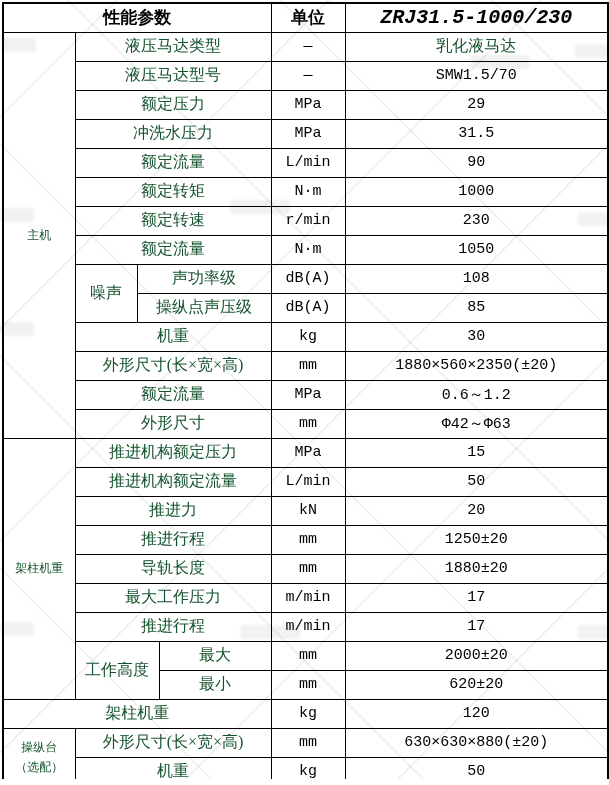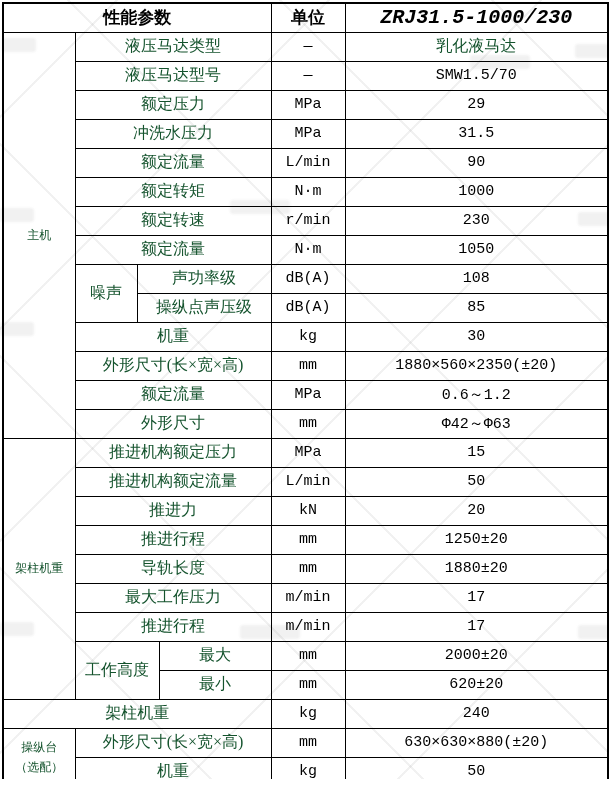--- a/index.html
+++ b/index.html
@@ -232,21 +232,21 @@
     </tr>
     <tr>
       <td class="cjk">最小</td>
       <td class="mono">mm</td>
       <td class="mono">620±20</td>
     </tr>
 
     <tr>
       <td colspan="4" class="cjk">架柱机重</td>
       <td class="mono">kg</td>
-      <td class="mono">240</td>
+      <td class="mono">120</td>
     </tr>
 
     <tr>
       <td rowspan="2" class="cjk group twoline">
         <span>操纵台</span>
         <span>（选配）</span>
       </td>
       <td colspan="3" class="cjk">外形尺寸(长×宽×高)</td>
       <td class="mono">mm</td>
       <td class="mono">630×630×880(±20)</td>

